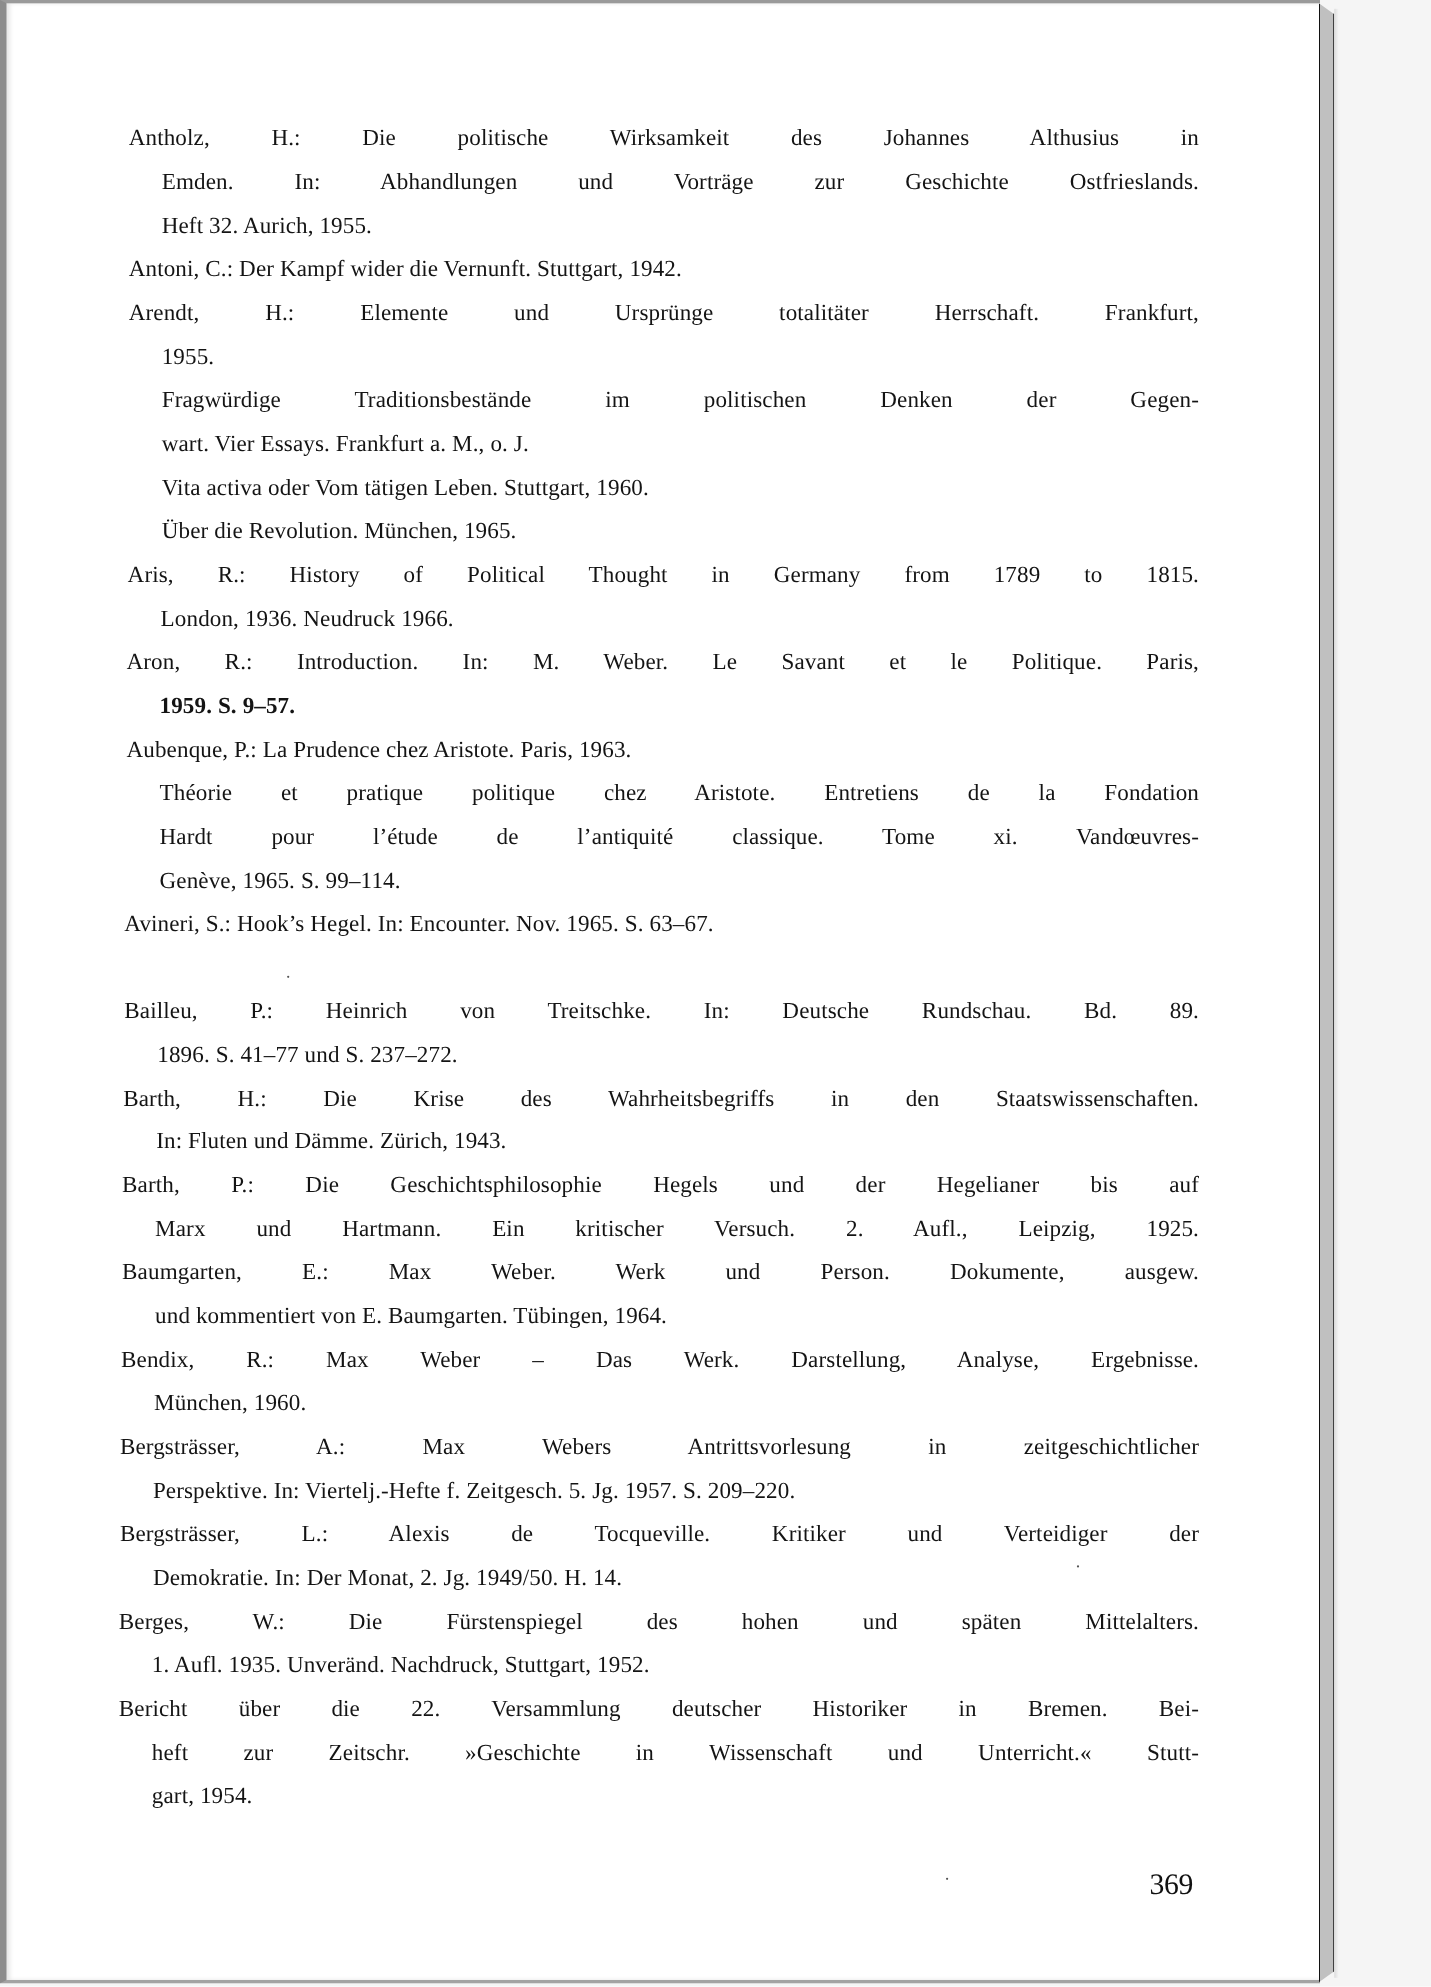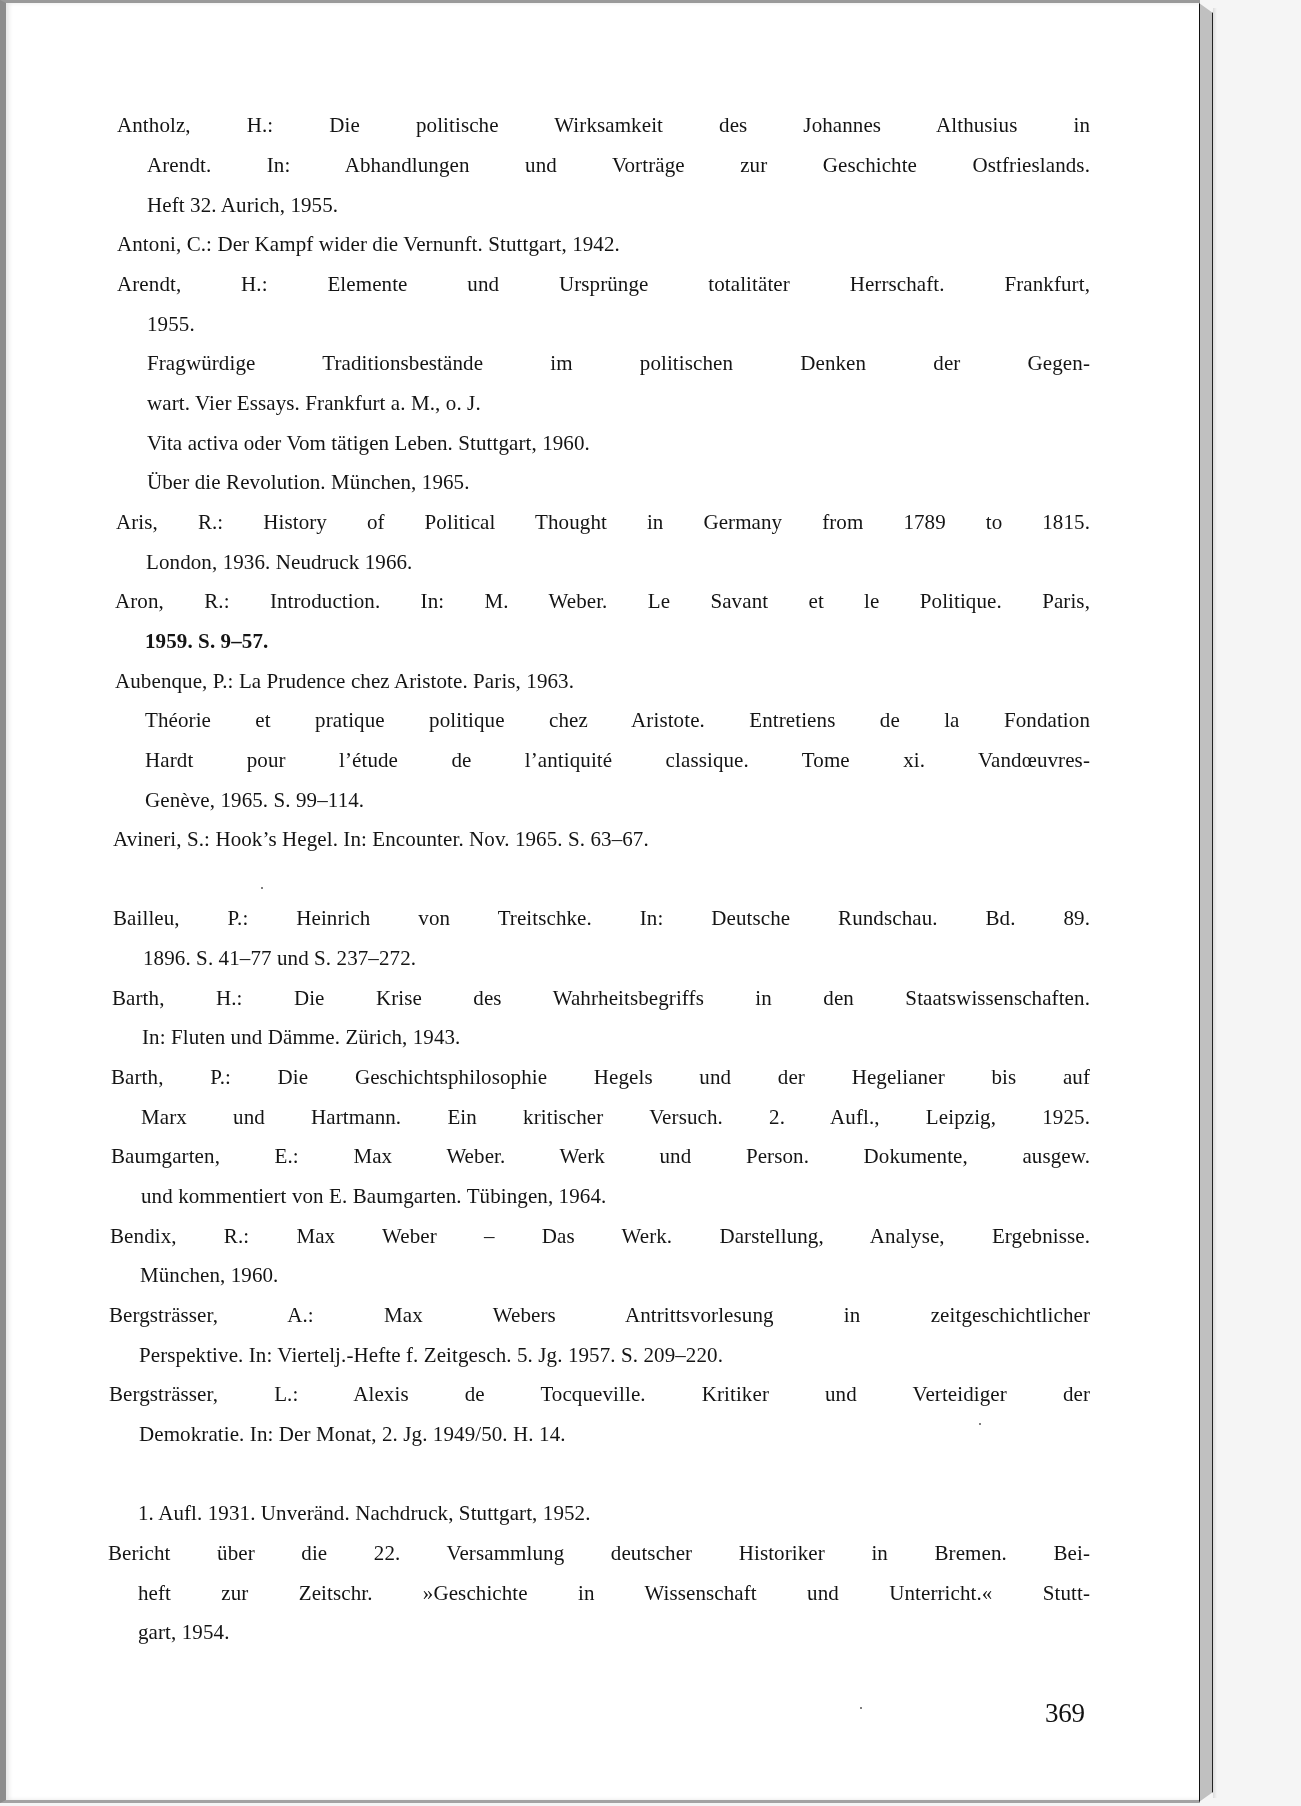--- a/index.html
+++ b/index.html
@@ -91,21 +91,21 @@
 </head>
 <body>
 
 <div class="page-frame"></div>
 <div class="spine"></div>
 <div class="spine-shadow"></div>
 
 <div class="text-block">
 
   <div class="line justify" style="left:117px;top:105px;width:973px;">Antholz, H.: Die politische Wirksamkeit des Johannes Althusius in</div>
-  <div class="line justify" style="left:147px;top:145px;width:943px;">Arendt. In: Abhandlungen und Vorträge zur Geschichte Ostfrieslands.</div>
+  <div class="line justify" style="left:147px;top:145px;width:943px;">Emden. In: Abhandlungen und Vorträge zur Geschichte Ostfrieslands.</div>
   <div class="line" style="left:147px;top:185px;">Heft 32. Aurich, 1955.</div>
 
   <div class="line" style="left:117px;top:224px;">Antoni, C.: Der Kampf wider die Vernunft. Stuttgart, 1942.</div>
 
   <div class="line justify" style="left:117px;top:264px;width:973px;">Arendt, H.: Elemente und Ursprünge totalitäter Herrschaft. Frankfurt,</div>
   <div class="line" style="left:147px;top:304px;">1955.</div>
   <div class="line justify" style="left:147px;top:343px;width:943px;">Fragwürdige Traditionsbestände im politischen Denken der Gegen-</div>
   <div class="line" style="left:147px;top:383px;">wart. Vier Essays. Frankfurt a. M., o. J.</div>
   <div class="line" style="left:147px;top:423px;">Vita activa oder Vom tätigen Leben. Stuttgart, 1960.</div>
   <div class="line" style="left:147px;top:462px;">Über die Revolution. München, 1965.</div>
@@ -137,21 +137,22 @@
 
   <div class="line justify" style="left:110px;top:1216px;width:980px;">Bendix, R.: Max Weber – Das Werk. Darstellung, Analyse, Ergebnisse.</div>
   <div class="line" style="left:140px;top:1255px;">München, 1960.</div>
 
   <div class="line justify" style="left:109px;top:1295px;width:981px;">Bergsträsser, A.: Max Webers Antrittsvorlesung in zeitgeschichtlicher</div>
   <div class="line" style="left:139px;top:1335px;">Perspektive. In: Viertelj.-Hefte f. Zeitgesch. 5. Jg. 1957. S. 209–220.</div>
 
   <div class="line justify" style="left:109px;top:1374px;width:981px;">Bergsträsser, L.: Alexis de Tocqueville. Kritiker und Verteidiger der</div>
   <div class="line" style="left:139px;top:1414px;">Demokratie. In: Der Monat, 2. Jg. 1949/50. H. 14.</div>
 
-  <div class="line" style="left:138px;top:1493px;">1. Aufl. 1931. Unveränd. Nachdruck, Stuttgart, 1952.</div>
+  <div class="line justify" style="left:108px;top:1454px;width:982px;">Berges, W.: Die Fürstenspiegel des hohen und späten Mittelalters.</div>
+  <div class="line" style="left:138px;top:1493px;">1. Aufl. 1935. Unveränd. Nachdruck, Stuttgart, 1952.</div>
 
   <div class="line justify" style="left:108px;top:1533px;width:982px;">Bericht über die 22. Versammlung deutscher Historiker in Bremen. Bei-</div>
   <div class="line justify" style="left:138px;top:1573px;width:952px;">heft zur Zeitschr. »Geschichte in Wissenschaft und Unterricht.« Stutt-</div>
   <div class="line" style="left:138px;top:1612px;">gart, 1954.</div>
 </div>
 
 <div class="speck" style="left:261px;top:887px;"></div>
 <div class="speck" style="left:979px;top:1423px;"></div>
 <div class="speck" style="left:860px;top:1707px;"></div>
 

